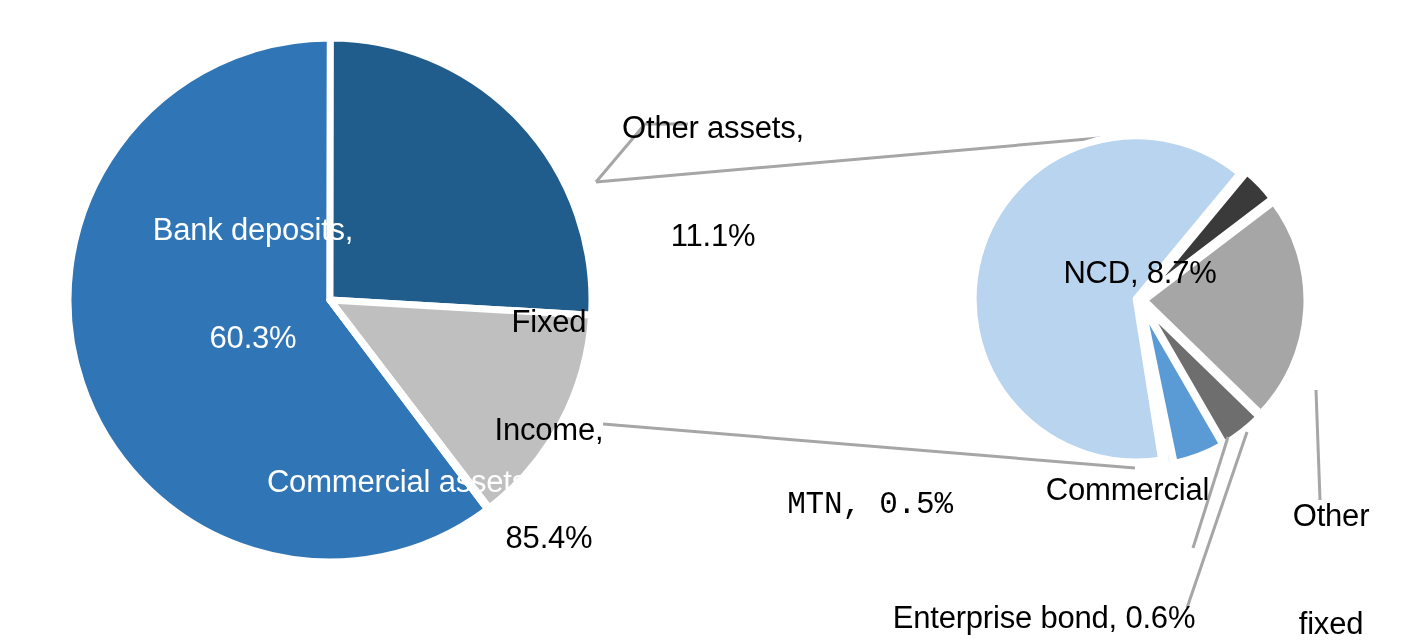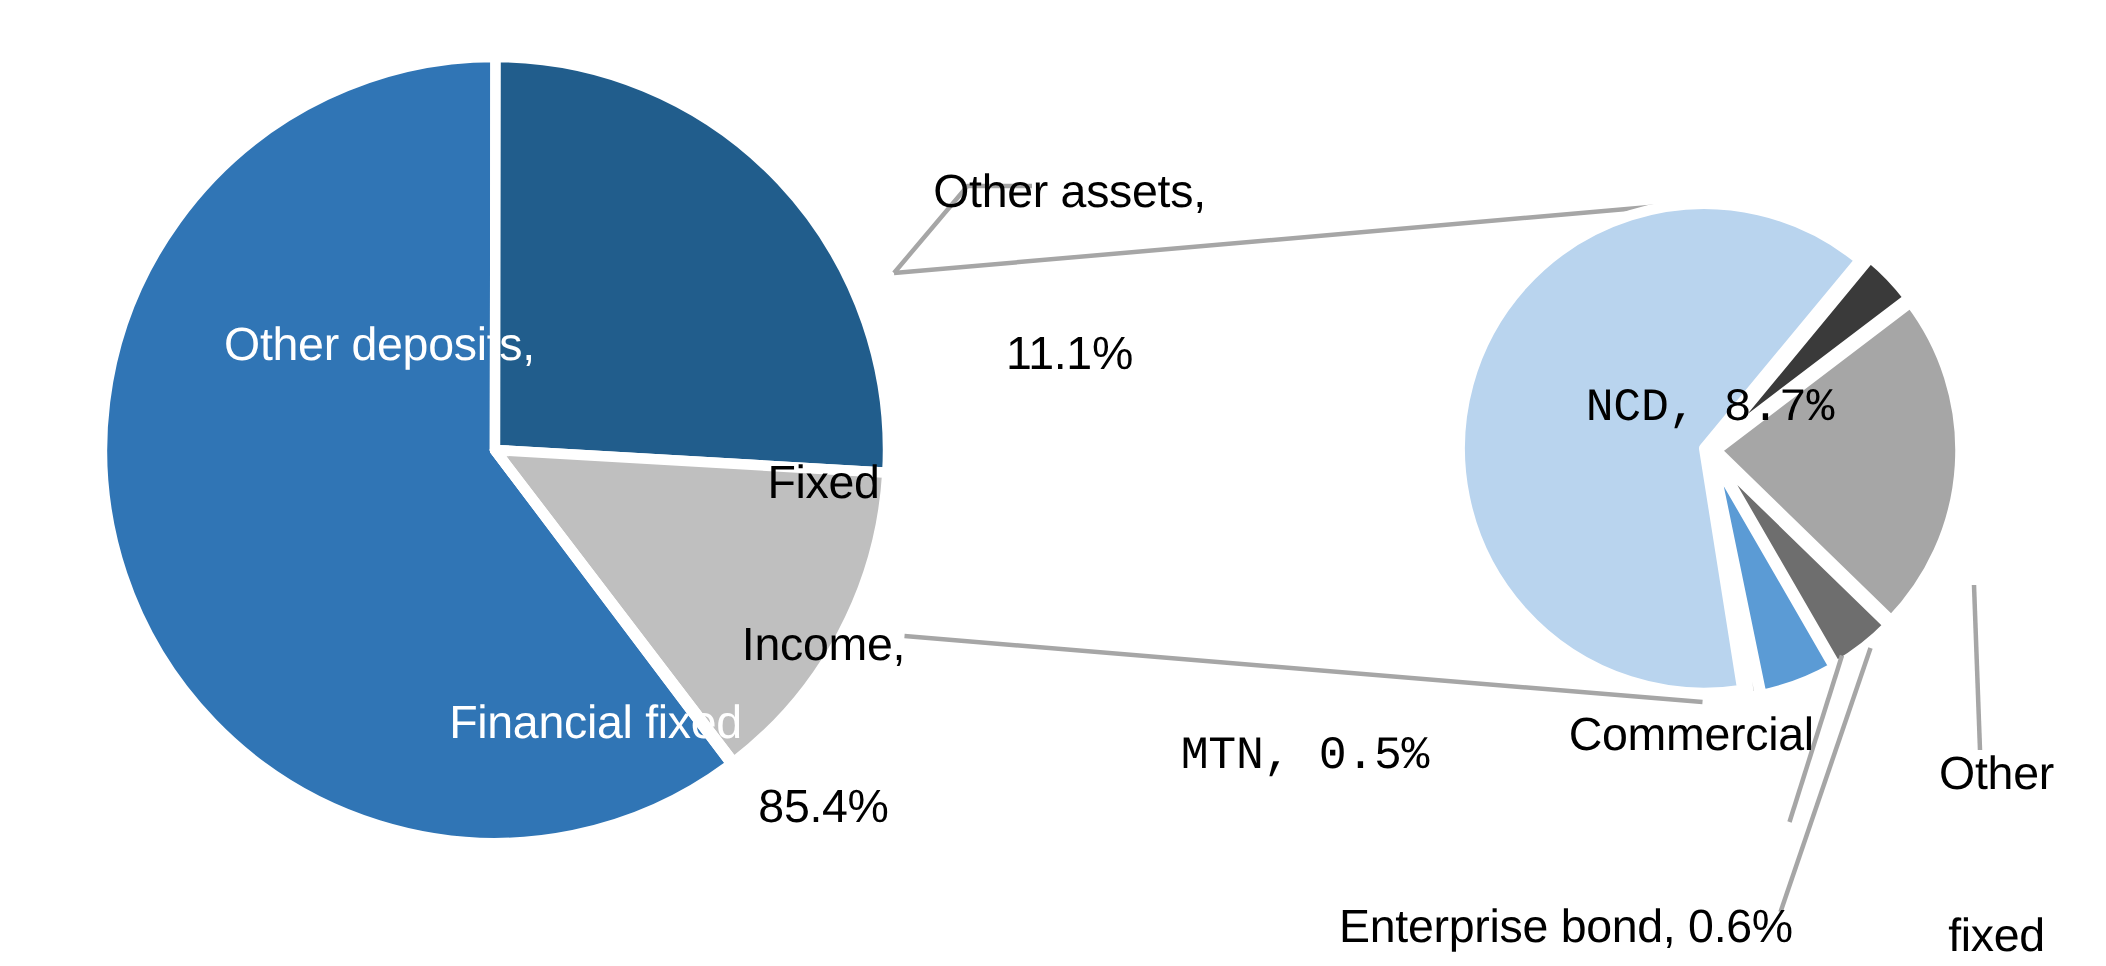--- a/index.html
+++ b/index.html
@@ -79,42 +79,43 @@
 
     <g>
       <polyline class="leader-line" points="596,182 645,124 688,124"></polyline>
       <polyline class="leader-line" points="1228,437 1193,548"></polyline>
       <polyline class="leader-line" points="1247,432 1187,608"></polyline>
       <polyline class="leader-line" points="1316,390 1320,500"></polyline>
     </g>
   </svg>
 
   <div class="lbl lbl-white" style="left:108px; top:140px; width:290px;">
-    <div>Other deposits,</div>
+    <div>Bank deposits,</div>
+    <div>60.3%</div>
   </div>
 
   <div class="lbl lbl-white" style="left:252px; top:392px; width:290px;">
-    <div>Financial fixed</div>
+    <div>Commercial assets</div>
     <div>held under repo</div>
     
     
   </div>
 
   <div class="lbl" style="left:460px; top:232px; width:178px;">
     <div>Fixed</div>
     <div>Income,</div>
     <div>85.4%</div>
   </div>
 
   <div class="lbl" style="left:588px; top:38px; width:250px;">
     <div>Other assets,</div>
     <div>11.1%</div>
   </div>
 
-  <div class="lbl" style="left:1040px; top:183px; width:200px;font-family:Liberation Mono, monospace;">
+  <div class="lbl" style="left:1040px; top:183px; width:200px;">
     <div>NCD, 8.7%</div>
   </div>
 
   <div class="lbl" style="left:770px; top:415px; width:200px;font-family:Liberation Mono, monospace;">
     <div>MTN, 0.5%</div>
   </div>
 
   <div class="lbl" style="left:1020px; top:400px; width:215px;">
     <div>Commercial</div>
   </div>

